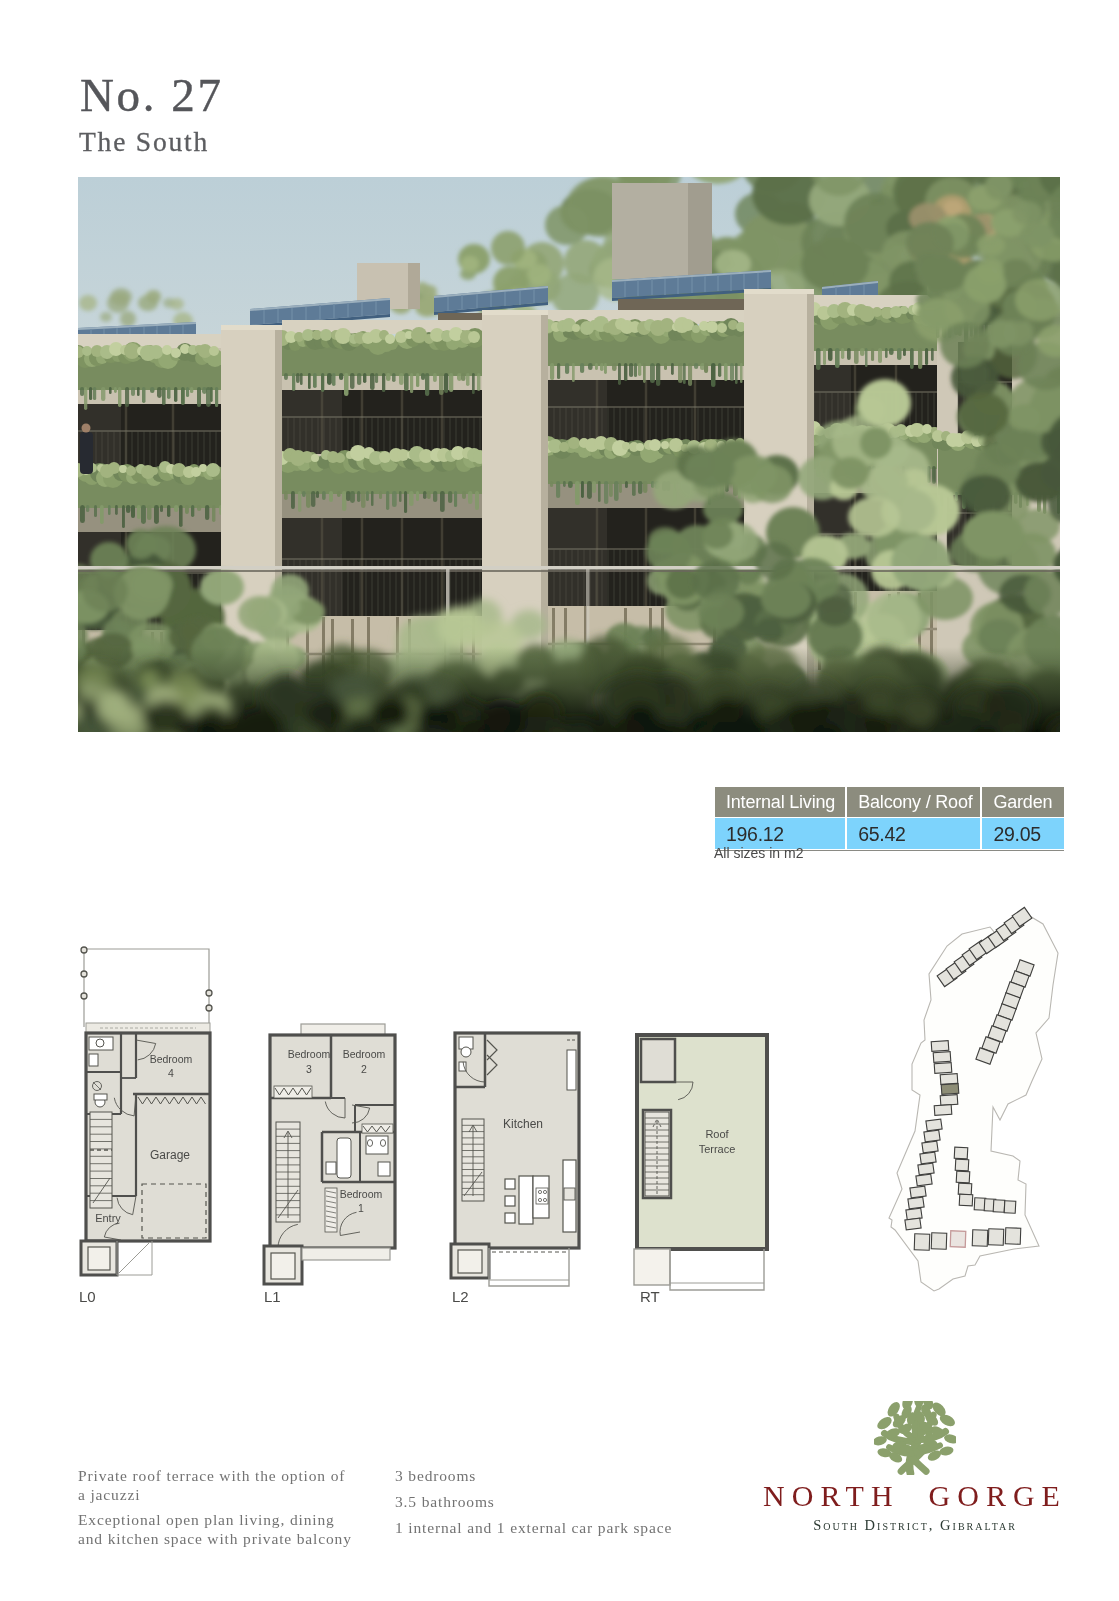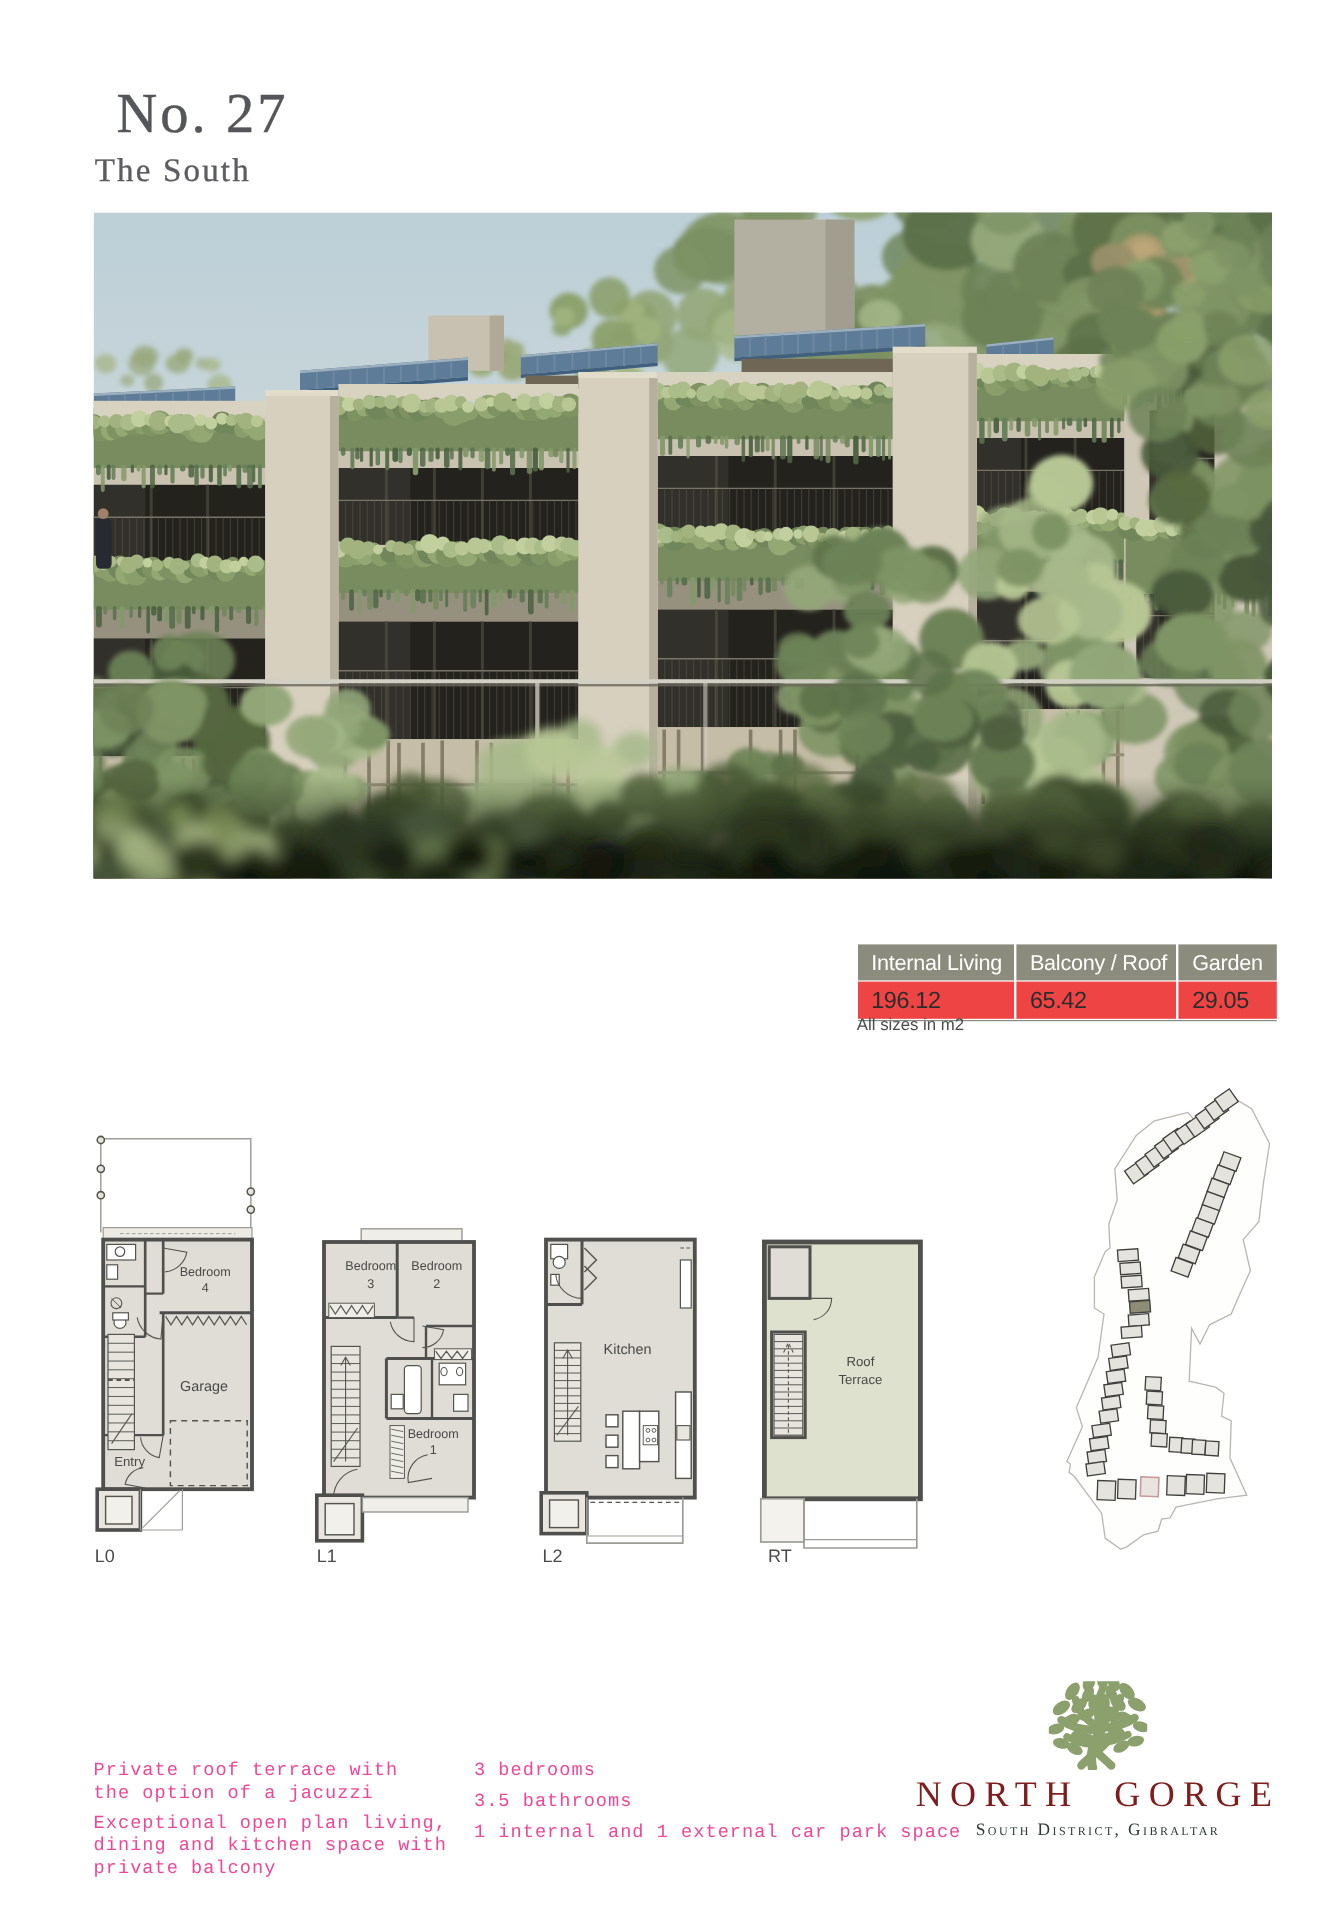--- a/index.html
+++ b/index.html
@@ -1,35 +1,35 @@
 <!DOCTYPE html>
 <html><head>
 <meta charset="utf-8">
 <style>
   html,body{margin:0;padding:0;}
   body{width:1119px;height:1601px;background:#ffffff;position:relative;
        font-family:"Liberation Sans",sans-serif;overflow:hidden;}
   .abs{position:absolute;}
   #title{left:80px;top:68px;-webkit-text-stroke:0.4px #55565a;font-family:"Liberation Serif",serif;
-         font-size:47px;letter-spacing:2.6px;color:#55565a;margin-left:17px;}
+         font-size:47px;letter-spacing:2.6px;color:#55565a;}
   #subtitle{left:79px;top:126px;-webkit-text-stroke:0.3px #5c5d60;font-family:"Liberation Serif",serif;
             font-size:27.5px;letter-spacing:1.8px;color:#5c5d60;}
   #photo{left:78px;top:177px;}
   
   #tbl{left:715px;top:787px;width:349px;}
   .trow{display:flex;}
   .th{background:#8c8c7e;color:#fff;height:30px;line-height:31px;padding-left:11px;box-sizing:border-box;font-size:18px;letter-spacing:-0.2px;}
-  .td{background:#ef4444;color:#2c2c2c;height:31px;line-height:32px;padding-left:11px;box-sizing:border-box;margin-top:1px;font-size:19.5px;letter-spacing:-0.3px;}
+  .td{background:#7dd3fc;color:#2c2c2c;height:31px;line-height:32px;padding-left:11px;box-sizing:border-box;margin-top:1px;font-size:19.5px;letter-spacing:-0.3px;}
   .c1{width:131px;margin-right:2px;}
   .c2{width:134px;margin-right:2px;}
   .c3{width:82px;}
   #tbl .rule{height:1px;background:#8a8a84;margin-top:1px;}
   #note{left:714px;top:845px;font-size:14px;color:#4a4a4a;}
   
-  .feat{font-family:Liberation Mono, monospace;font-size:15.5px;color:#ec4899;line-height:19px;letter-spacing:0.85px;}
+  .feat{font-family:Liberation Serif, serif;font-size:15.5px;color:#737373;line-height:19px;letter-spacing:0.85px;}
   #f1{left:78px;top:1466px;width:290px;}
   #f2{left:78px;top:1510px;width:300px;}
   #b1{left:395px;top:1466px;}
   #b2{left:395px;top:1492px;}
   #b3{left:395px;top:1518px;}
   
   #logo{left:740px;top:1390px;width:350px;text-align:center;}
   #logo svg{display:block;margin:11px auto 0;}
   #logoname{font-family:"Liberation Serif",serif;font-size:30px;letter-spacing:7px;
             color:#7f1d1d;margin-top:4px;}

